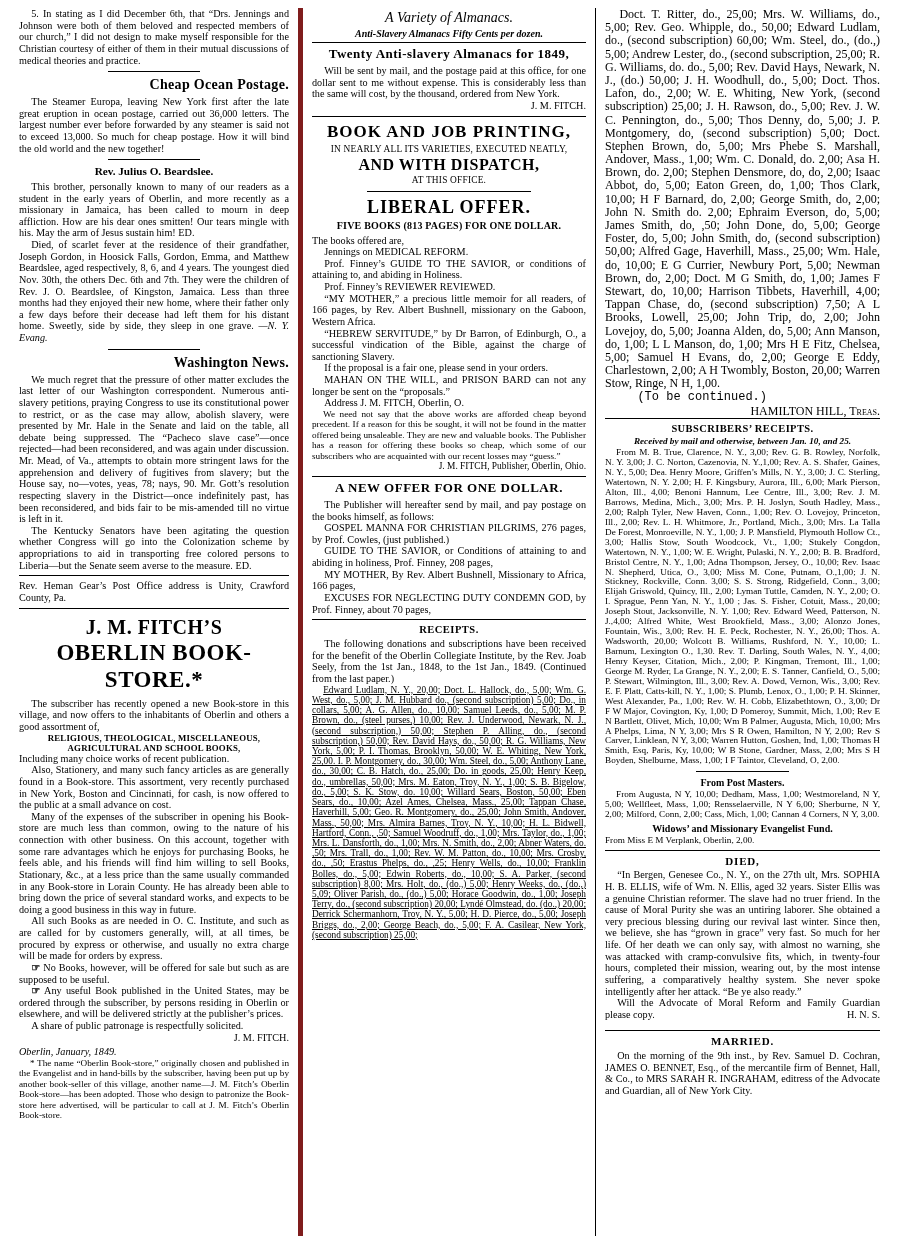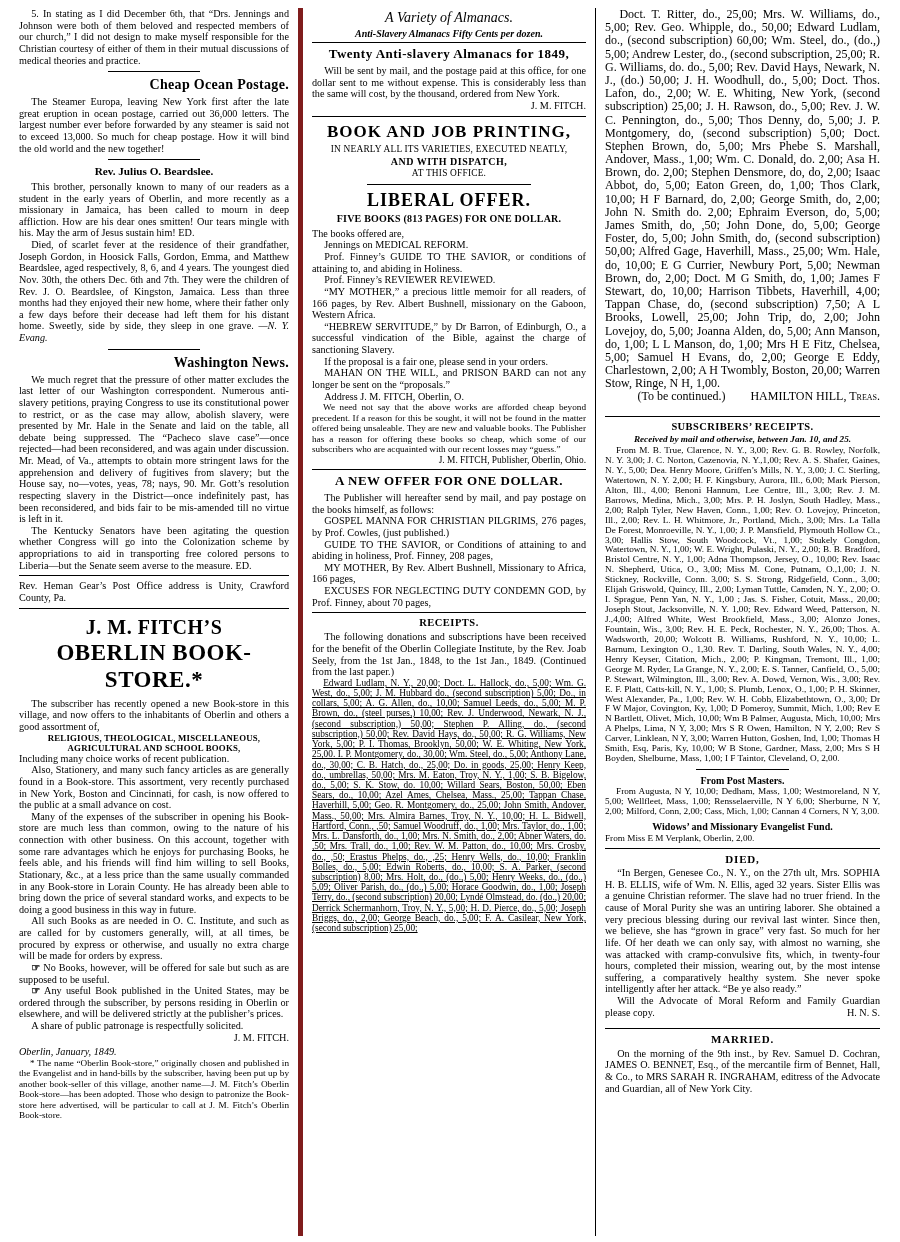--- a/index.html
+++ b/index.html
@@ -184,21 +184,21 @@
     <div class="center italic" style="font-size:10px;">Anti-Slavery Almanacs Fifty Cents per dozen.</div>
     <hr class="rule-hair">
     <div class="title-md">Twenty Anti-slavery Almanacs for 1849,</div>
     <p>Will be sent by mail, and the postage paid at this office, for one dollar sent to me without expense. This is considerably less than the same will cost, by the thousand, ordered from New York.</p>
     <p class="noind" style="text-align:right;">J. M. FITCH.</p>
 
     <hr class="rule-full">
 
     <div class="title-lg">BOOK AND JOB PRINTING,</div>
     <div class="title-sm">IN NEARLY ALL ITS VARIETIES, EXECUTED NEATLY,</div>
-    <div class="center bold" style="font-size:10px;letter-spacing:0.5px;">AND WITH DISPATCH,</div>
+    <div class="center bold" style="font-size:16px;letter-spacing:0.5px;">AND WITH DISPATCH,</div>
     <div class="title-sm">AT THIS OFFICE.</div>
 
     <hr class="rule-med">
 
     <div class="title-lg" style="font-size:18px;">LIBERAL OFFER.</div>
     <div class="center" style="font-size:10px;letter-spacing:0.2px;margin-bottom:3px;">FIVE BOOKS (813 PAGES) FOR ONE DOLLAR.</div>
     <p class="noind">The books offered are,</p>
     <p>Jennings on MEDICAL REFORM.</p>
     <p>Prof. Finney’s GUIDE TO THE SAVIOR, or conditions of attaining to, and abiding in Holiness.</p>
     <p>Prof. Finney’s REVIEWER REVIEWED.</p>
@@ -224,21 +224,21 @@
     <div class="center bold" style="font-size:10.5px;letter-spacing:0.5px;margin:3px 0 2px 0;">RECEIPTS.</div>
     <p>The following donations and subscriptions have been received for the benefit of the Oberlin Collegiate Institute, by the Rev. Joab Seely, from the 1st Jan., 1848, to the 1st Jan., 1849.   (Continued from the last paper.)</p>
     <p class="receipts-body">Edward Ludlam, N. Y., 20,00; Doct. L. Hallock, do., 5,00; Wm. G. West, do., 5,00; J. M. Hubbard do., (second subscription) 5,00; Do., in collars, 5,00; A. G. Allen, do., 10,00; Samuel Leeds, do., 5,00; M. P. Brown, do., (steel purses,) 10,00; Rev. J. Underwood, Newark, N. J., (second subscription,) 50,00; Stephen P. Alling, do., (second subscription,) 50,00; Rev. David Hays, do., 50,00; R. G. Williams, New York, 5,00; P. I. Thomas, Brooklyn, 50,00; W. E. Whiting, New York, 25,00. I. P. Montgomery, do., 30,00; Wm. Steel, do., 5,00; Anthony Lane, do., 30,00; C. B. Hatch, do., 25,00; Do. in goods, 25,00; Henry Keep, do., umbrellas, 50,00; Mrs. M. Eaton, Troy, N. Y., 1,00; S. B. Bigelow, do., 5,00; S. K. Stow, do. 10,00; Willard Sears, Boston, 50,00; Eben Sears, do., 10,00; Azel Ames, Chelsea, Mass., 25,00; Tappan Chase, Haverhill, 5,00; Geo. R. Montgomery, do., 25,00; John Smith, Andover, Mass., 50,00; Mrs. Almira Barnes, Troy, N. Y., 10,00; H. L. Bidwell, Hartford, Conn., ,50; Samuel Woodruff, do., 1,00; Mrs. Taylor, do., 1,00; Mrs. L. Dansforth, do., 1,00; Mrs. N. Smith, do., 2,00; Abner Waters, do. ,50; Mrs. Trall, do., 1,00; Rev. W. M. Patton, do., 10,00; Mrs. Crosby, do., ,50; Erastus Phelps, do., ,25; Henry Wells, do., 10,00; Franklin Bolles, do., 5,00; Edwin Roberts, do., 10,00; S. A. Parker, (second subscription) 8,00; Mrs. Holt, do., (do.,) 5,00; Henry Weeks, do., (do.,) 5,09; Oliver Parish, do., (do.,) 5,00; Horace Goodwin, do., 1,00; Joseph Terry, do., (second subscription) 20,00; Lyndé Olmstead, do. (do.,) 20,00; Derrick Schermanhorn, Troy, N. Y., 5,00; H. D. Pierce, do., 5,00; Joseph Briggs, do., 2,00; George Beach, do., 5,00; F. A. Casilear, New York, (second subscription) 25,00;</p>
 
   </div>
 
   <div class="col c3">
 
     <p class="col3">Doct. T. Ritter, do., 25,00; Mrs. W. Williams, do., 5,00; Rev. Geo. Whipple, do., 50,00; Edward Ludlam, do., (second subscription) 60,00; Wm. Steel, do., (do.,) 5,00; Andrew Lester, do., (second subscription, 25,00; R. G. Williams, do. do., 5,00; Rev. David Hays, Newark, N. J., (do.) 50,00; J. H. Woodhull, do., 5,00; Doct. Thos. Lafon, do., 2,00; W. E. Whiting, New York, (second subscription) 25,00; J. H. Rawson, do., 5,00; Rev. J. W. C. Pennington, do., 5,00; Thos Denny, do, 5,00; J. P. Montgomery, do, (second subscription) 5,00; Doct. Stephen Brown, do, 5,00; Mrs Phebe S. Marshall, Andover, Mass., 1,00; Wm. C. Donald, do. 2,00; Asa H. Brown, do. 2,00; Stephen Densmore, do, do, 2,00; Isaac Abbot, do, 5,00; Eaton Green, do, 1,00; Thos Clark, 10,00; H F Barnard, do, 2,00; George Smith, do, 2,00; John N. Smith do. 2,00; Ephraim Everson, do, 5,00; James Smith, do, ,50; John Done, do, 5,00; George Foster, do, 5,00; John Smith, do, (second subscription) 50,00; Alfred Gage, Haverhill, Mass., 25,00; Wm. Hale, do, 10,00; E G Currier, Newbury Port, 5,00; Newman Brown, do, 2,00; Doct. M G Smith, do, 1,00; James F Stewart, do, 10,00; Harrison Tibbets, Haverhill, 4,00; Tappan Chase, do, (second subscription) 7,50; A L Brooks, Lowell, 25,00; John Trip, do, 2,00; John Lovejoy, do, 5,00; Joanna Alden, do, 5,00; Ann Manson, do, 1,00; L L Manson, do, 1,00; Mrs H E Fitz, Chelsea, 5,00; Samuel H Evans, do, 2,00; George E Eddy, Charlestown, 2,00; A H Twombly, Boston, 20,00; Warren Stow, Ringe, N H, 1,00.</p>
     <p class="col3">
-      <span style="padding-left:1.5em;">(To be continued.)</span>
+      <span style="padding-left:1.5em;font-family:Liberation Mono, monospace;">(To be continued.)</span>
       <span style="float:right;" class="sc">HAMILTON HILL, Treas.</span>
     </p>
 
     <hr class="rule-full" style="clear:both;margin-top:12px;">
 
     <div class="center bold" style="font-size:10.5px;letter-spacing:0.4px;margin:2px 0 1px 0;">SUBSCRIBERS’ RECEIPTS.</div>
     <div class="center italic" style="font-size:9.2px;margin-bottom:2px;">Received by mail and otherwise, between Jan. 10, and 25.</div>
     <p class="subrcpt">From M. B. True, Clarence, N. Y., 3,00; Rev. G. B. Rowley, Norfolk, N. Y. 3,00; J. C. Norton, Cazenovia, N. Y.,1,00; Rev. A. S. Shafer, Gaines, N. Y., 5,00; Dea. Henry Moore, Griffen’s Mills, N. Y., 3,00; J. C. Sterling, Watertown, N. Y. 2,00; H. F. Kingsbury, Aurora, Ill., 6,00; Mark Pierson, Alton, Ill., 4,00; Benoni Hannum, Lee Centre, Ill., 3,00; Rev. J. M. Barrows, Medina, Mich., 3,00; Mrs. P. H. Joslyn, South Hadley, Mass., 2,00; Ralph Tyler, New Haven, Conn., 1,00; Rev. O. Lovejoy, Princeton, Ill., 2,00; Rev. L. H. Whitmore, Jr., Portland, Mich., 3,00; Mrs. La Talla De Forest, Monroeville, N. Y., 1,00; J. P. Mansfield, Plymouth Hollow Ct., 3,00; Hallis Stow, South Woodcock, Vt., 1,00; Stukely Congdon, Watertown, N. Y., 1,00; W. E. Wright, Pulaski, N. Y., 2,00; B. B. Bradford, Bristol Centre, N. Y., 1,00; Adna Thompson, Jersey, O., 10,00; Rev. Isaac N. Shepherd, Utica, O., 3,00; Miss M. Cone, Putnam, O.,1,00; J. N. Stickney, Rockville, Conn. 3,00; S. S. Strong, Ridgefield, Conn., 3,00; Elijah Griswold, Quincy, Ill., 2,00; Lyman Tuttle, Camden, N. Y., 2,00; O. I. Sprague, Penn Yan, N. Y., 1,00 ; Jas. S. Fisher, Cotuit, Mass., 20,00; Joseph Stout, Jacksonville, N. Y. 1,00; Rev. Edward Weed, Patterson, N. J.,4,00; Alfred White, West Brookfield, Mass., 3,00; Alonzo Jones, Fountain, Wis., 3,00; Rev. H. E. Peck, Rochester, N. Y., 26,00; Thos. A. Wadsworth, 20,00; Wolcott B. Williams, Rushford, N. Y., 10,00; L. Barnum, Lexington O., 1,30. Rev. T. Darling, South Wales, N. Y., 4,00; Henry Keyser, Citation, Mich., 2,00; P. Kingman, Tremont, Ill., 1,00; George M. Ryder, La Grange, N. Y., 2,00; E. S. Tanner, Canfield, O., 5,00; P. Stewart, Wilmington, Ill., 3,00; Rev. A. Dowd, Vernon, Wis., 3,00; Rev. E. F. Platt, Catts-kill, N. Y., 1,00; S. Plumb, Lenox, O., 1,00; P. H. Skinner, West Alexander, Pa., 1,00; Rev. W. H. Cobb, Elizabethtown, O., 3,00; Dr F W Major, Covington, Ky, 1,00; D Pomeroy, Summit, Mich, 1,00; Rev E N Bartlett, Olivet, Mich, 10,00; Wm B Palmer, Augusta, Mich, 10,00; Mrs A Phelps, Lima, N Y, 3,00; Mrs S R Owen, Hamilton, N Y, 2,00; Rev S Carver, Linklean, N Y, 3,00; Warren Hutton, Goshen, Ind, 1,00; Thomas H Smith, Esq, Paris, Ky, 10,00; W B Stone, Gardner, Mass, 2,00; Mrs S H Boyden, Shelburne, Mass, 1,00; I F Taintor, Cleveland, O, 2,00.</p>
 
     <hr class="rule-short">

